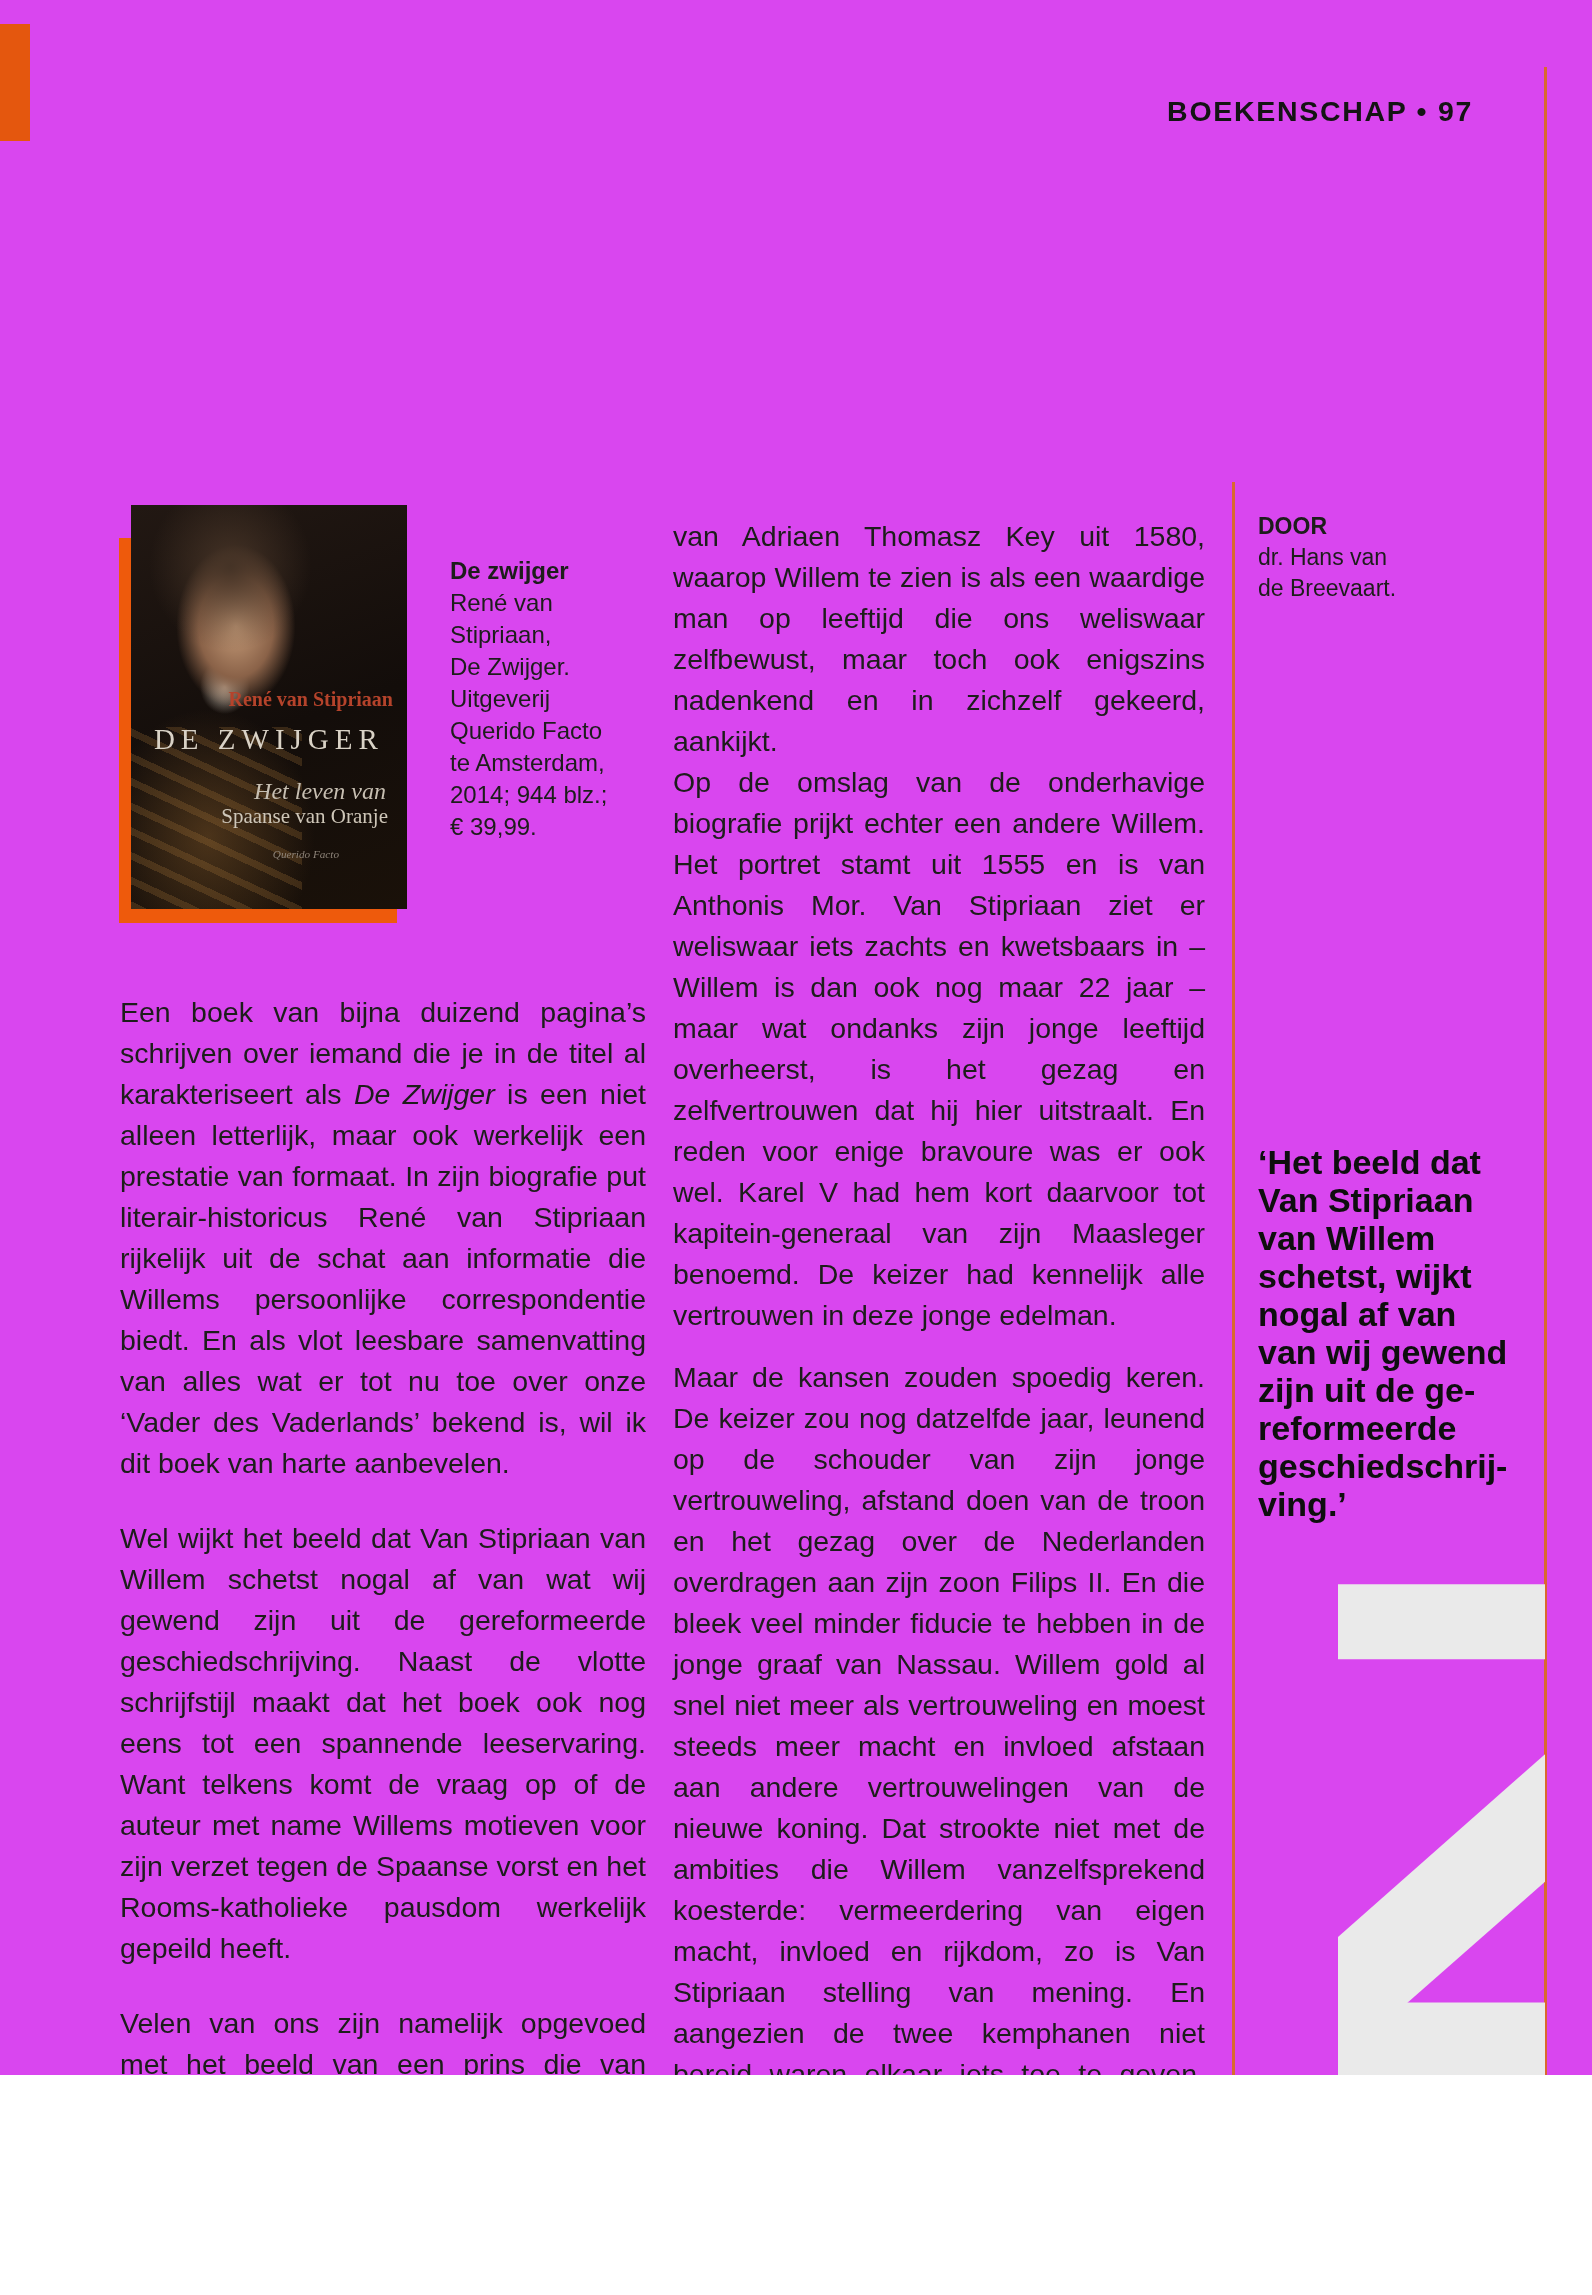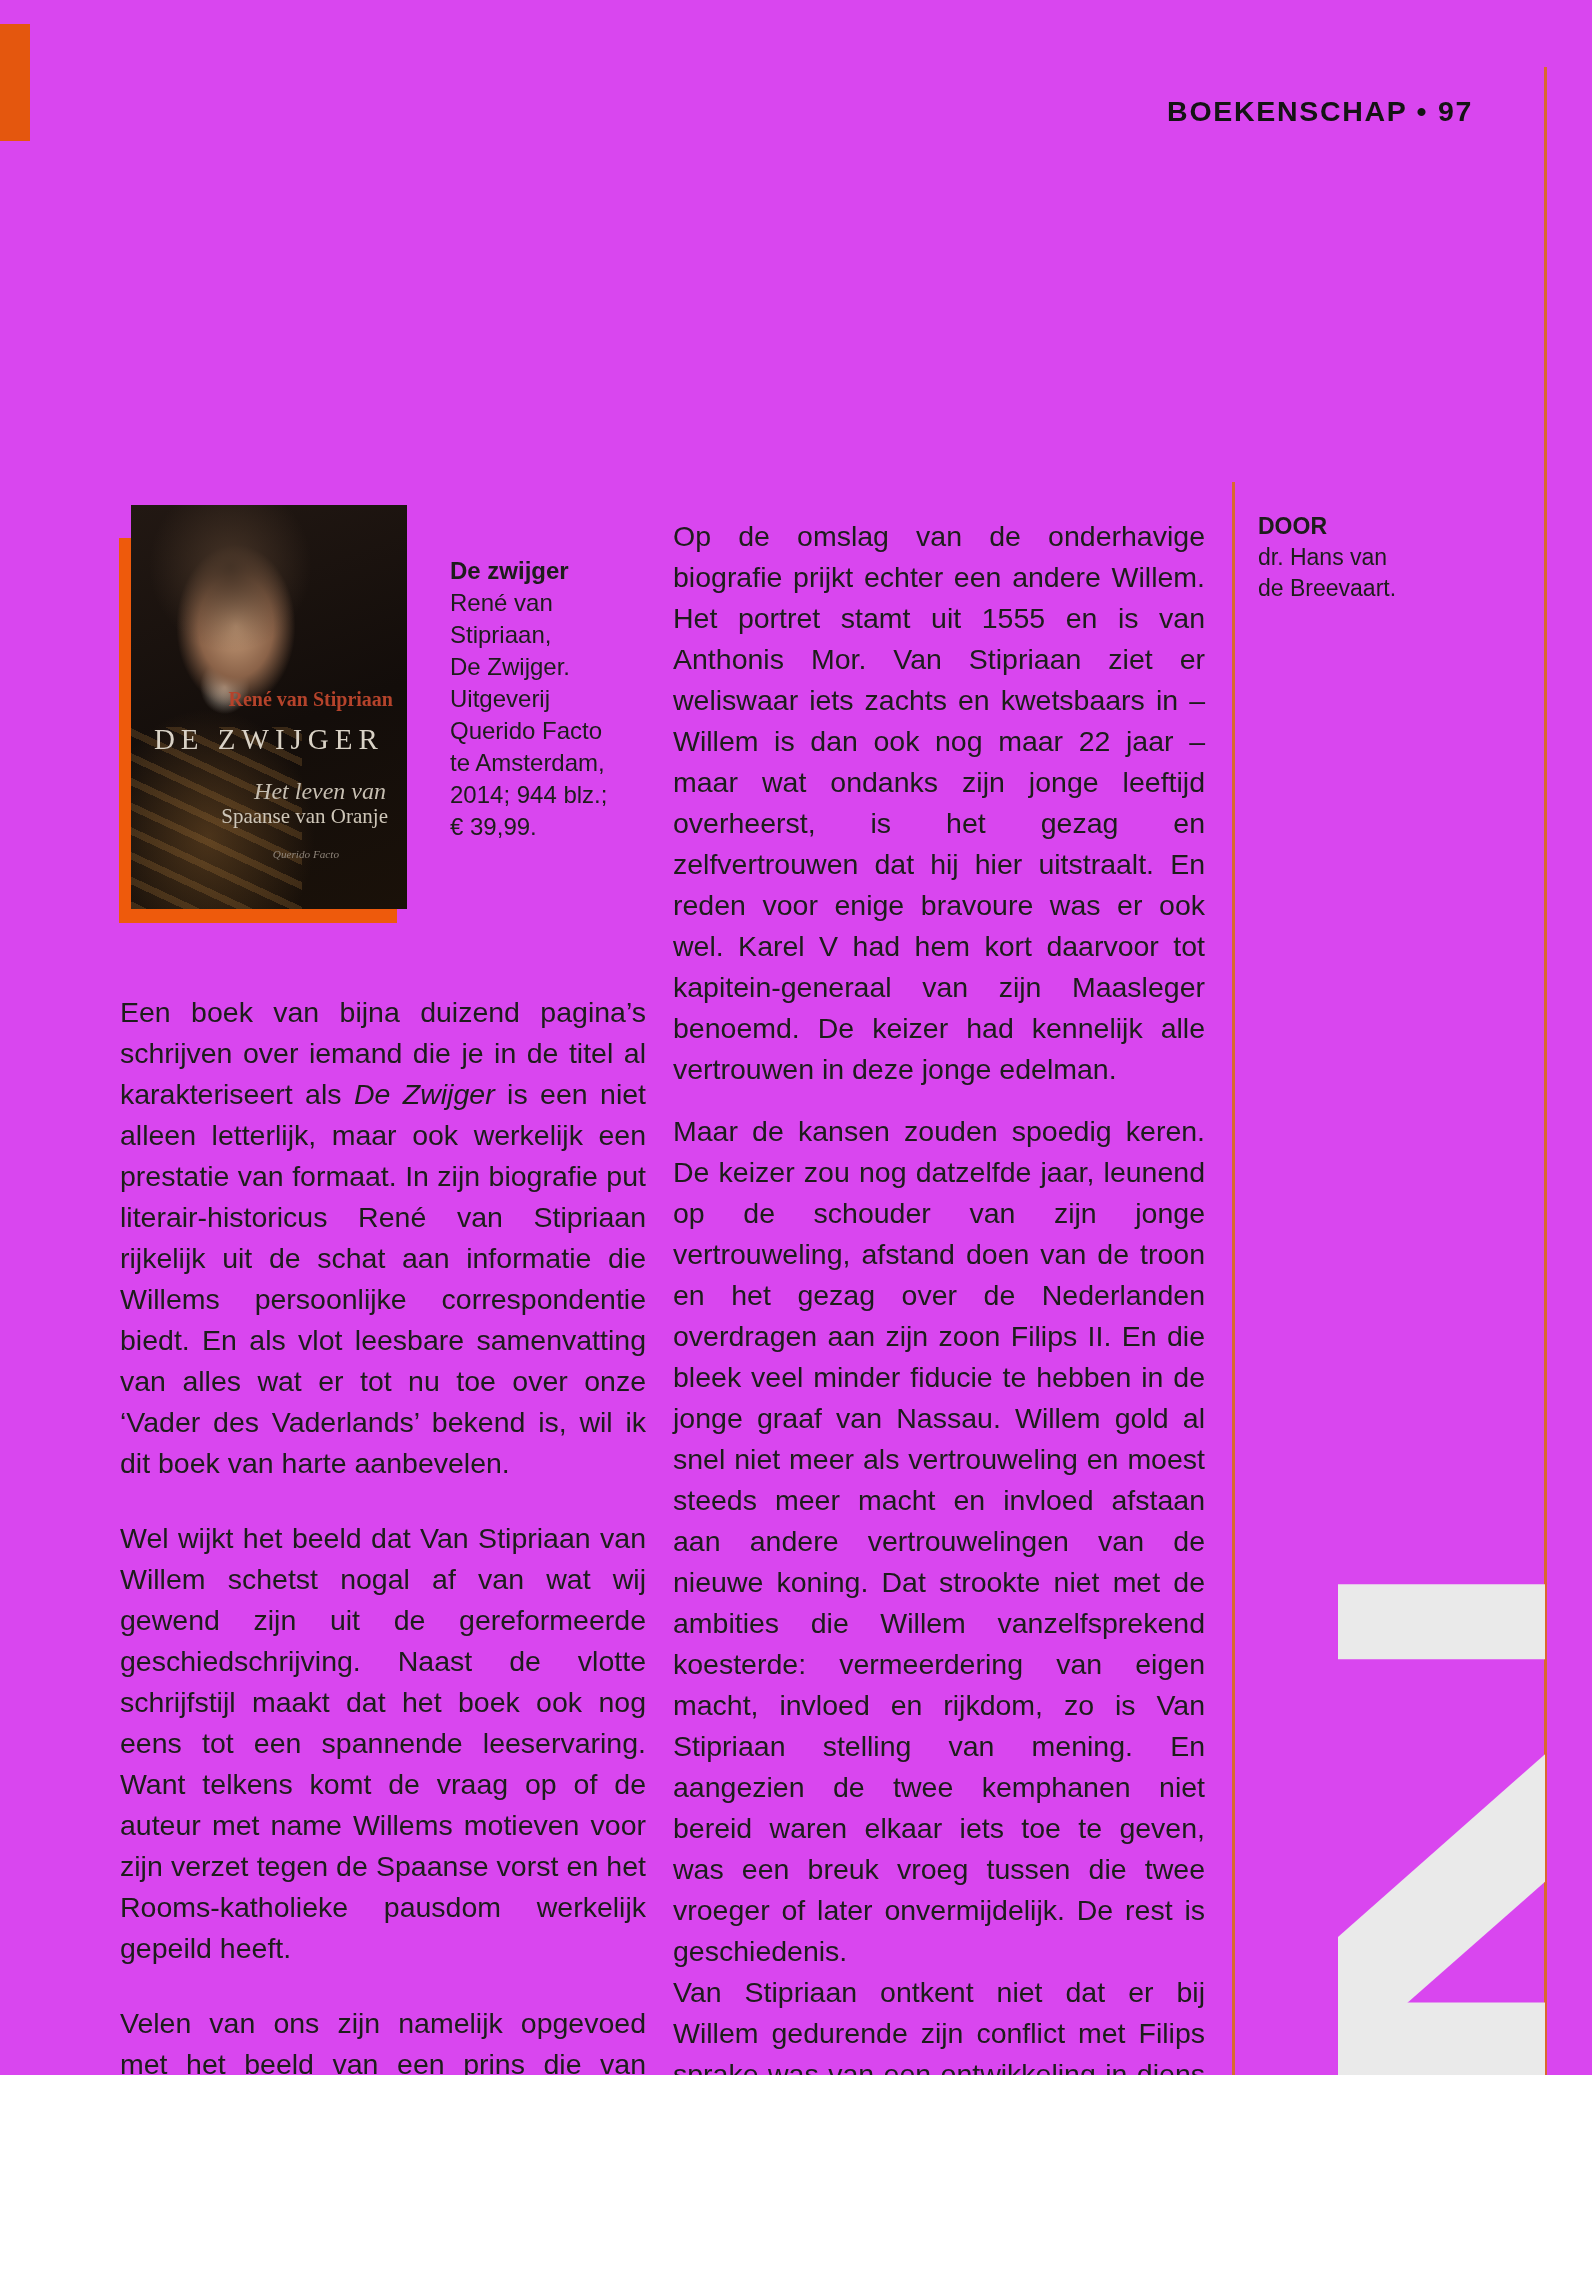--- a/index.html
+++ b/index.html
@@ -108,22 +108,33 @@
 de Breevaart.</div>
   </div>
 
   <div class="col col-left">
     <p><span>Een boek van bijna duizend pagina’s schrijven over iemand die je in de titel al karakteriseert als </span><span class="it">De Zwijger</span><span> is een niet alleen letterlijk, maar ook werkelijk een prestatie van formaat. In zijn biografie put literair-historicus René van Stipriaan rijkelijk uit de schat aan informatie die Willems persoonlijke correspondentie biedt. En als vlot leesbare samenvatting van alles wat er tot nu toe over onze ‘Vader des Vaderlands’ bekend is, wil ik dit boek van harte aanbevelen.</span></p>
     <p class="gap">Wel wijkt het beeld dat Van Stipriaan van Willem schetst nogal af van wat wij gewend zijn uit de gereformeerde geschiedschrijving. Naast de vlotte schrijfstijl maakt dat het boek ook nog eens tot een spannende leeservaring. Want telkens komt de vraag op of de auteur met name Willems motieven voor zijn verzet tegen de Spaanse vorst en het Rooms-katholieke pausdom werkelijk gepeild heeft.</p>
     <p class="gap">Velen van ons zijn namelijk opgevoed met het beeld van een prins die van katholiek via het lutheranisme uiteindelijk overtuigd calvinist werd om tenslotte als diepgelovig man zijn leven te geven voor het volk dat hij liefhad. Wij zijn ook opgevoed met het portret</p>
   </div>
 
   <div class="col col-mid">
+    <p>van Adriaen Thomasz Key uit 1580, waarop Willem te zien is als een waardige man op leeftijd die ons weliswaar zelfbewust, maar toch ook enigszins nadenkend en in zichzelf gekeerd, aankijkt.</p>
     <p>Op de omslag van de onderhavige biografie prijkt echter een andere Willem. Het portret stamt uit 1555 en is van Anthonis Mor. Van Stipriaan ziet er weliswaar iets zachts en kwetsbaars in – Willem is dan ook nog maar 22 jaar – maar wat ondanks zijn jonge leeftijd overheerst, is het gezag en zelfvertrouwen dat hij hier uitstraalt. En reden voor enige bravoure was er ook wel. Karel V had hem kort daarvoor tot kapitein-generaal van zijn Maasleger benoemd. De keizer had kennelijk alle vertrouwen in deze jonge edelman.</p>
     <p class="gap-s">Maar de kansen zouden spoedig keren. De keizer zou nog datzelfde jaar, leunend op de schouder van zijn jonge vertrouweling, afstand doen van de troon en het gezag over de Nederlanden overdragen aan zijn zoon Filips II. En die bleek veel minder fiducie te hebben in de jonge graaf van Nassau. Willem gold al snel niet meer als vertrouweling en moest steeds meer macht en invloed afstaan aan andere vertrouwelingen van de nieuwe koning. Dat strookte niet met de ambities die Willem vanzelfsprekend koesterde: vermeerdering van eigen macht, invloed en rijkdom, zo is Van Stipriaan stelling van mening. En aangezien de twee kemphanen niet bereid waren elkaar iets toe te geven, was een breuk vroeg tussen die twee vroeger of later onvermijdelijk. De rest is geschiedenis.</p>
     <p>Van Stipriaan ontkent niet dat er bij Willem gedurende zijn conflict met Filips sprake was van een ontwikkeling in diens religieuze betrokkenheid. Maar het heeft er in het levensverhaal dat hij schetst alle schijn van dat</p>
   </div>
 
+  <div class="pullquote">‘Het beeld dat
+Van Stipriaan
+van Willem
+schetst, wijkt
+nogal af van
+van wij gewend
+zijn uit de ge-
+reformeerde
+geschiedschrij-
+ving.’</div>
 
   <div class="footer">ZICHT • 2022 • NR.1</div>
 
 </div>
 
 
 </body></html>

